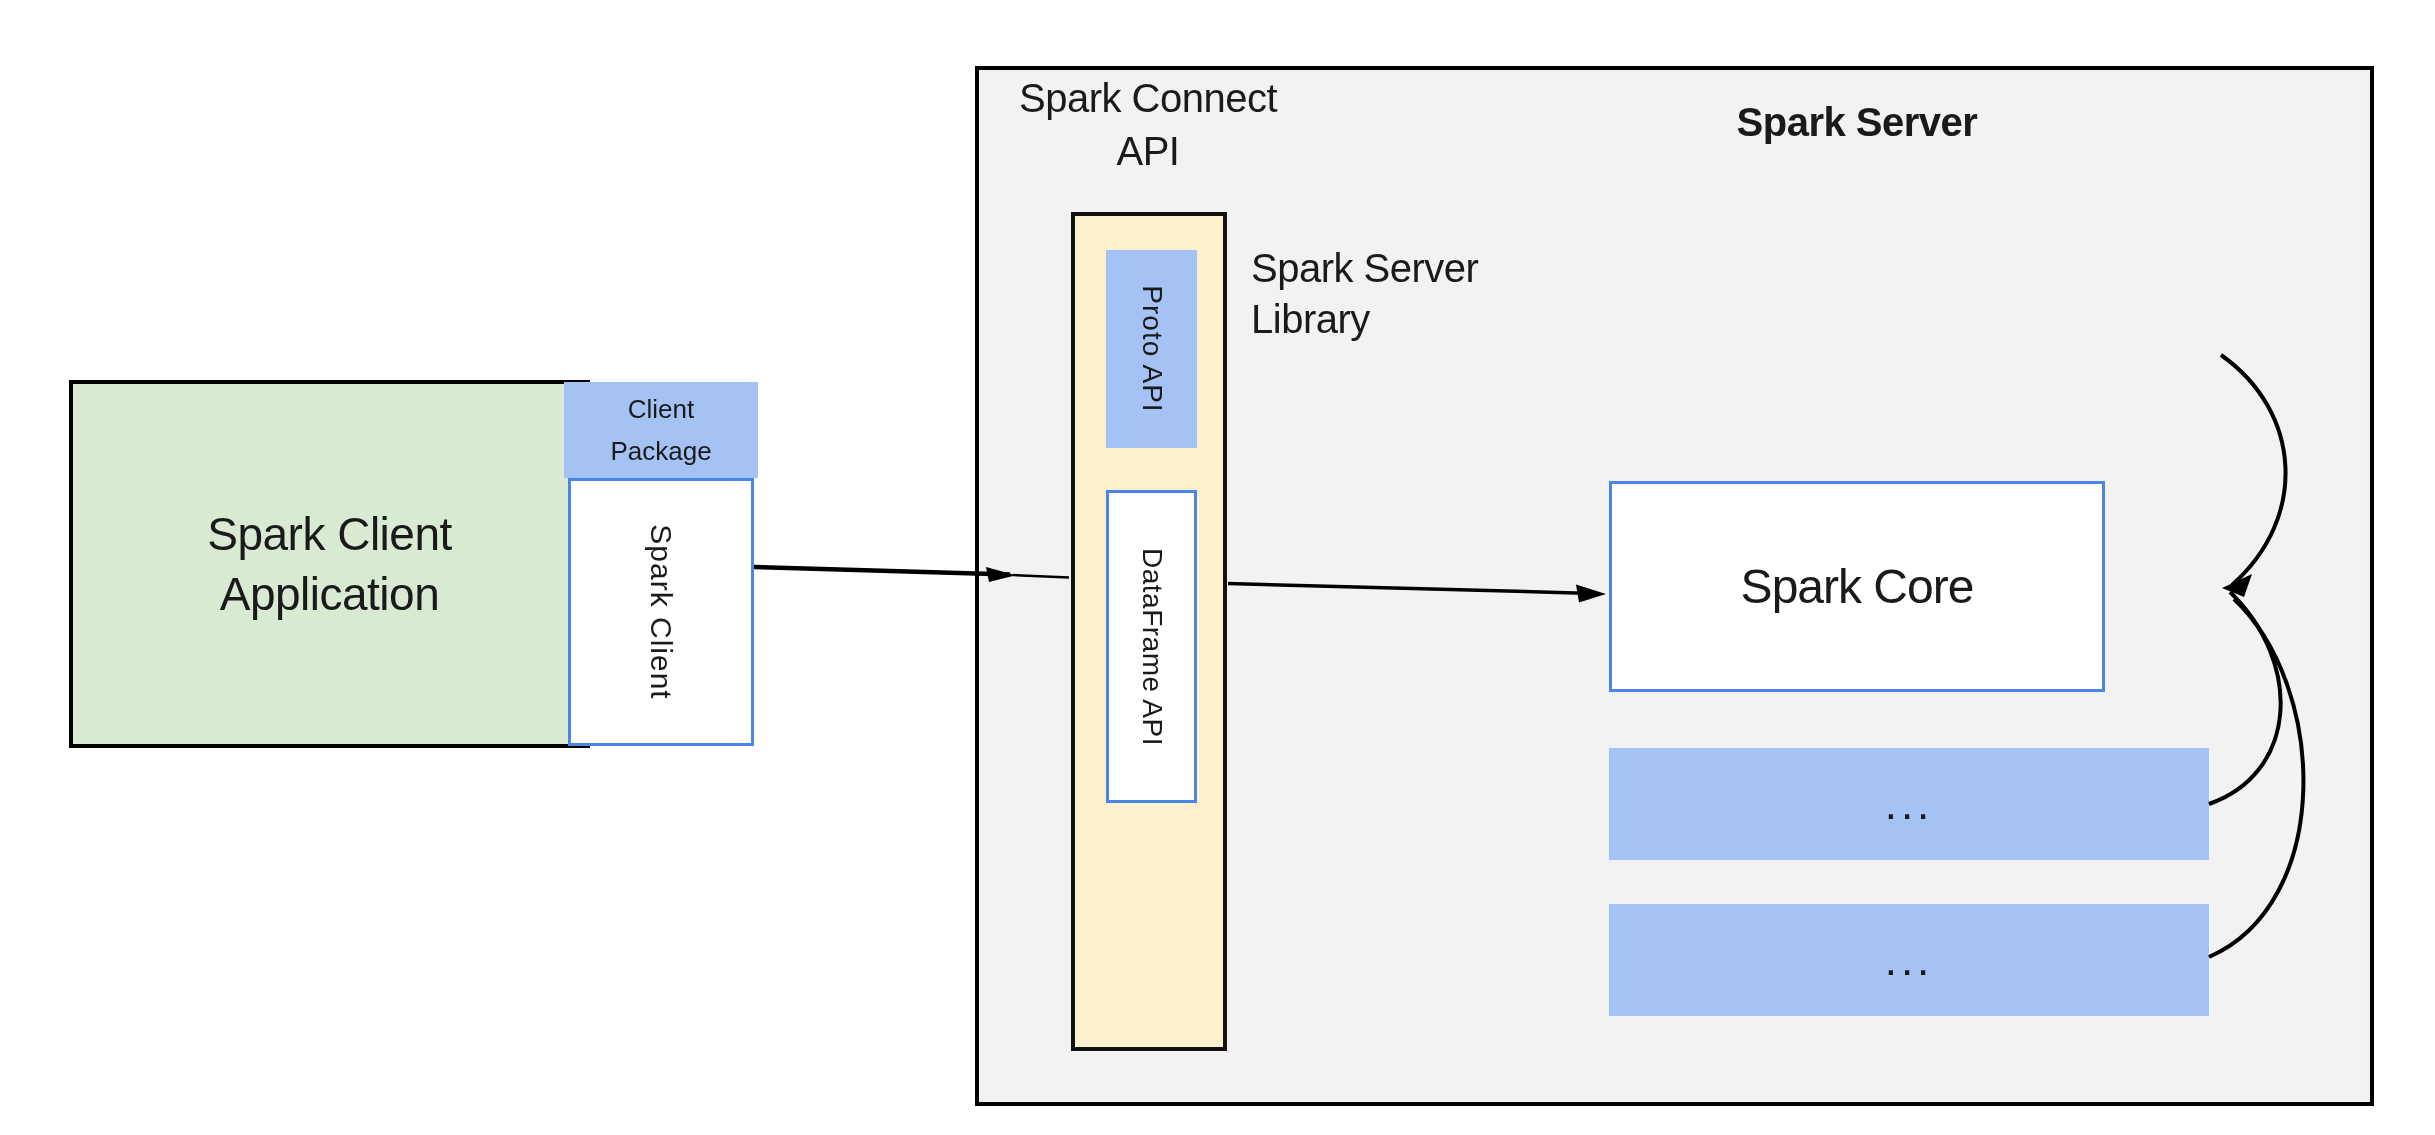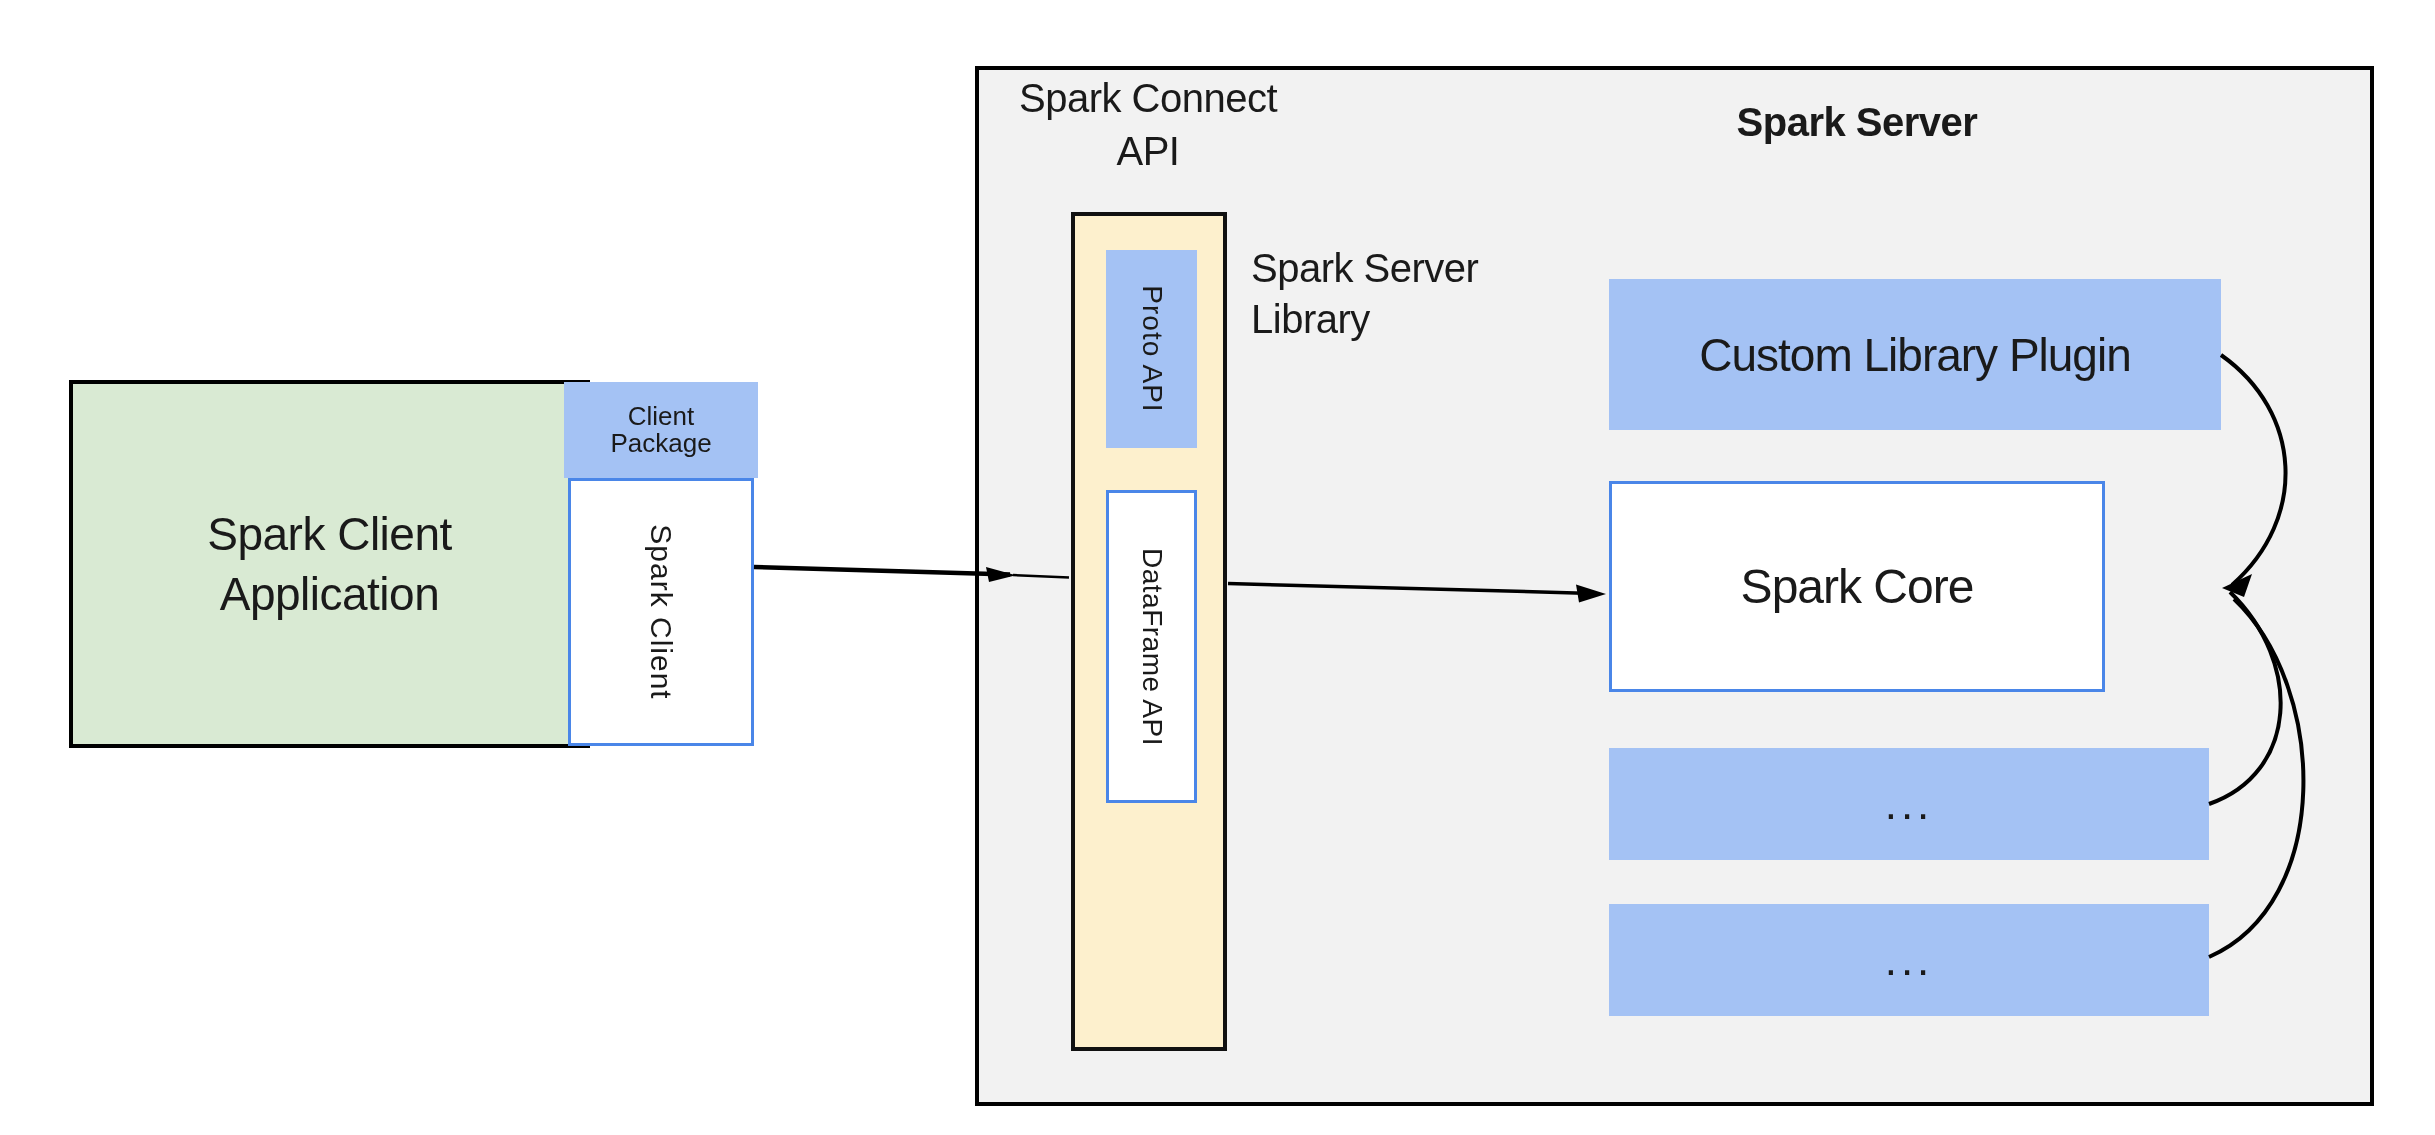--- a/index.html
+++ b/index.html
@@ -36,21 +36,21 @@
   .dots-box1{left:1609px;top:748px;width:600px;height:112px;background:var(--c-blue,#a4c2f4);
     font-size:44px;letter-spacing:4px;}
   .dots-box2{left:1609px;top:904px;width:600px;height:112px;background:var(--c-blue,#a4c2f4);
     font-size:44px;letter-spacing:4px;}
 
   
   .client-app-box{left:69px;top:380px;width:521px;height:368px;
     background:var(--c-green,#d9ead3);border:4px solid #000;
     font-size:46px;line-height:60px;letter-spacing:-0.5px;}
   .package-box{left:564px;top:382px;width:194px;height:96px;background:var(--c-blue,#a4c2f4);
-    font-size:26px;line-height:27px;}
+    font-size:26px;line-height:42px;}
   .spark-client-box{left:568px;top:478px;width:186px;height:268px;background:#fff;
     border:3px solid var(--c-blueborder,#4a86e8);}
 
   .vtext{position:absolute;left:50%;top:50%;transform:translate(-50%,-50%) rotate(90deg);
     white-space:nowrap;}
   .vt-client{font-size:30px;letter-spacing:1px;}
   .vt-proto{font-size:28px;letter-spacing:1px;}
   .vt-df{font-size:28px;letter-spacing:0.5px;}
 
   svg.overlay{position:absolute;left:0;top:0;width:2435px;height:1135px;pointer-events:none;}
@@ -69,21 +69,20 @@
 Library</div>
 
   <div class="box connect-bar"></div>
   <div class="box proto-box">
     <span class="vtext vt-proto">Proto API</span>
   </div>
   <div class="box dataframe-box">
     <span class="vtext vt-df">DataFrame API</span>
   </div>
 
-  <div class="box center plugin-box">Custom Library Plugin</div>
   <div class="box center core-box">Spark Core</div>
   <div class="box center dots-box1">...</div>
   <div class="box center dots-box2">...</div>
 
   <div class="box center client-app-box pre">Spark Client
 Application</div>
   <div class="box center package-box pre">Client
 Package</div>
   <div class="box spark-client-box">
     <span class="vtext vt-client">Spark Client</span>

